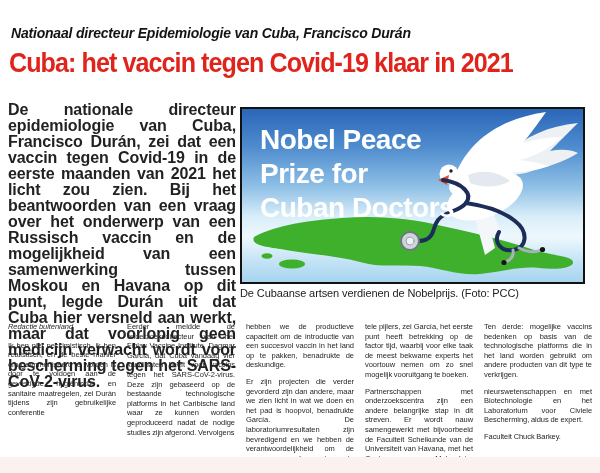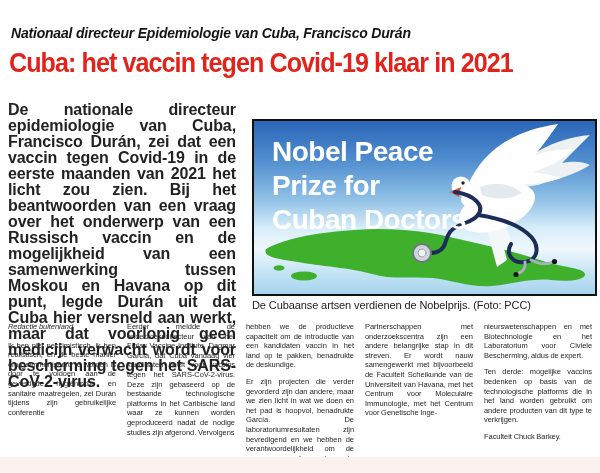--- a/index.html
+++ b/index.html
@@ -37,21 +37,21 @@
 <body>
 
 <div class="page">
 
   <div class="kicker">Nationaal directeur Epidemiologie van Cuba, Francisco Durán</div>
 
   <div class="headline">Cuba: het vaccin tegen Covid-19 klaar in 2021</div>
 
   <div class="standfirst">De nationale directeur epidemiologie van Cuba, Francisco Durán, zei dat een vaccin tegen Covid-19 in de eerste maanden van 2021 het licht zou zien. Bij het beantwoorden van een vraag over het onderwerp van een Russisch vaccin en de mogelijkheid van een samenwerking tussen Moskou en Havana op dit punt, legde Durán uit dat Cuba hier versneld aan werkt, maar dat voorlopig geen medicijn verwacht wordt voor bescherming tegen het SARS-CoV-2-virus.</div>
 
-  <figure class="figure" style="margin:12px">
+  <figure class="figure" style="margin:0">
     <svg class="imgbox" viewBox="0 0 341 173">
       <defs>
         <linearGradient id="sky" x1="0" y1="0" x2="0" y2="1">
           <stop offset="0%" stop-color="#2b66b8"></stop>
           <stop offset="22%" stop-color="#4f8cce"></stop>
           <stop offset="45%" stop-color="#8fc0e6"></stop>
           <stop offset="62%" stop-color="#d8edf9"></stop>
           <stop offset="74%" stop-color="#eef8fd"></stop>
           <stop offset="88%" stop-color="#c3e3f5"></stop>
           <stop offset="100%" stop-color="#a6d4ef"></stop>
@@ -100,28 +100,29 @@
 
   <div class="bottom">
     <div class="col">
       <div class="byline">Redactie buitenland</div>
       <p>Ik ben niet pessimistisch, ik ben realistisch, en de beste manier om geïmmuniseerd te worden is door te voldoen aan de gevestigde hygiënische en sanitaire maatregelen, zei Durán tijdens zijn gebruikelijke conferentie</p>
     </div>
     <div class="col">
       <p>Eerder meldde de onderzoeksdirecteur van het Finlay Vaccine Institute, Dagmar García, dat Cuba vandaag vier kandidaten heeft voor vaccins tegen het SARS-CoV-2-virus. Deze zijn gebaseerd op de bestaande technologische platforms in het Caribische land waar ze kunnen worden geproduceerd nadat de nodige studies zijn afgerond. Vervolgens</p>
     </div>
     <div class="col">
-      <p>hebben we de productieve capaciteit om de introductie van een kandidaten vaccin in het land op te pakken, benadrukte de deskundige.</p>
+      <p>hebben we de productieve capaciteit om de introductie van een succesvol vaccin in het land op te pakken, benadrukte de deskundige.</p>
       <p>Er zijn projecten die verder gevorderd zijn dan andere, maar we zien licht in wat we doen en het pad is hoopvol, benadrukte García. De laboratoriumresultaten zijn bevredigend en we hebben de verantwoordelijkheid om de mensen over de voortgang te informeren, zei de specialist. We hebben een strategie opgesteld op basis van drie fundamen-</p>
     </div>
     <div class="col">
+      <p>tele pijlers, zei García, het eerste punt heeft betrekking op de factor tijd, waarbij voor elke taak de meest bekwame experts het voortouw nemen om zo snel mogelijk vooruitgang te boeken.</p>
       <p>Partnerschappen met onderzoekscentra zijn een andere belangrijke stap in dit streven. Er wordt nauw samengewerkt met bijvoorbeeld de Faculteit Scheikunde van de Universiteit van Havana, met het Centrum voor Moleculaire Immunologie, met het Centrum voor Genetische Inge-</p>
     </div>
     <div class="col">
+      <p>Ten derde: mogelijke vaccins bedenken op basis van de technologische platforms die in het land worden gebruikt om andere producten van dit type te verkrijgen.</p>
       <p>nieurswetenschappen en met Biotechnologie en het Laboratorium voor Civiele Bescherming, aldus de expert.</p>
-      <p>Ten derde: mogelijke vaccins bedenken op basis van de technologische platforms die in het land worden gebruikt om andere producten van dit type te verkrijgen.</p>
       <p>Faculteit Chuck Barkey.</p>
     </div>
   </div>
 
   <div class="band"></div>
 
 </div>
 
 </body></html>

